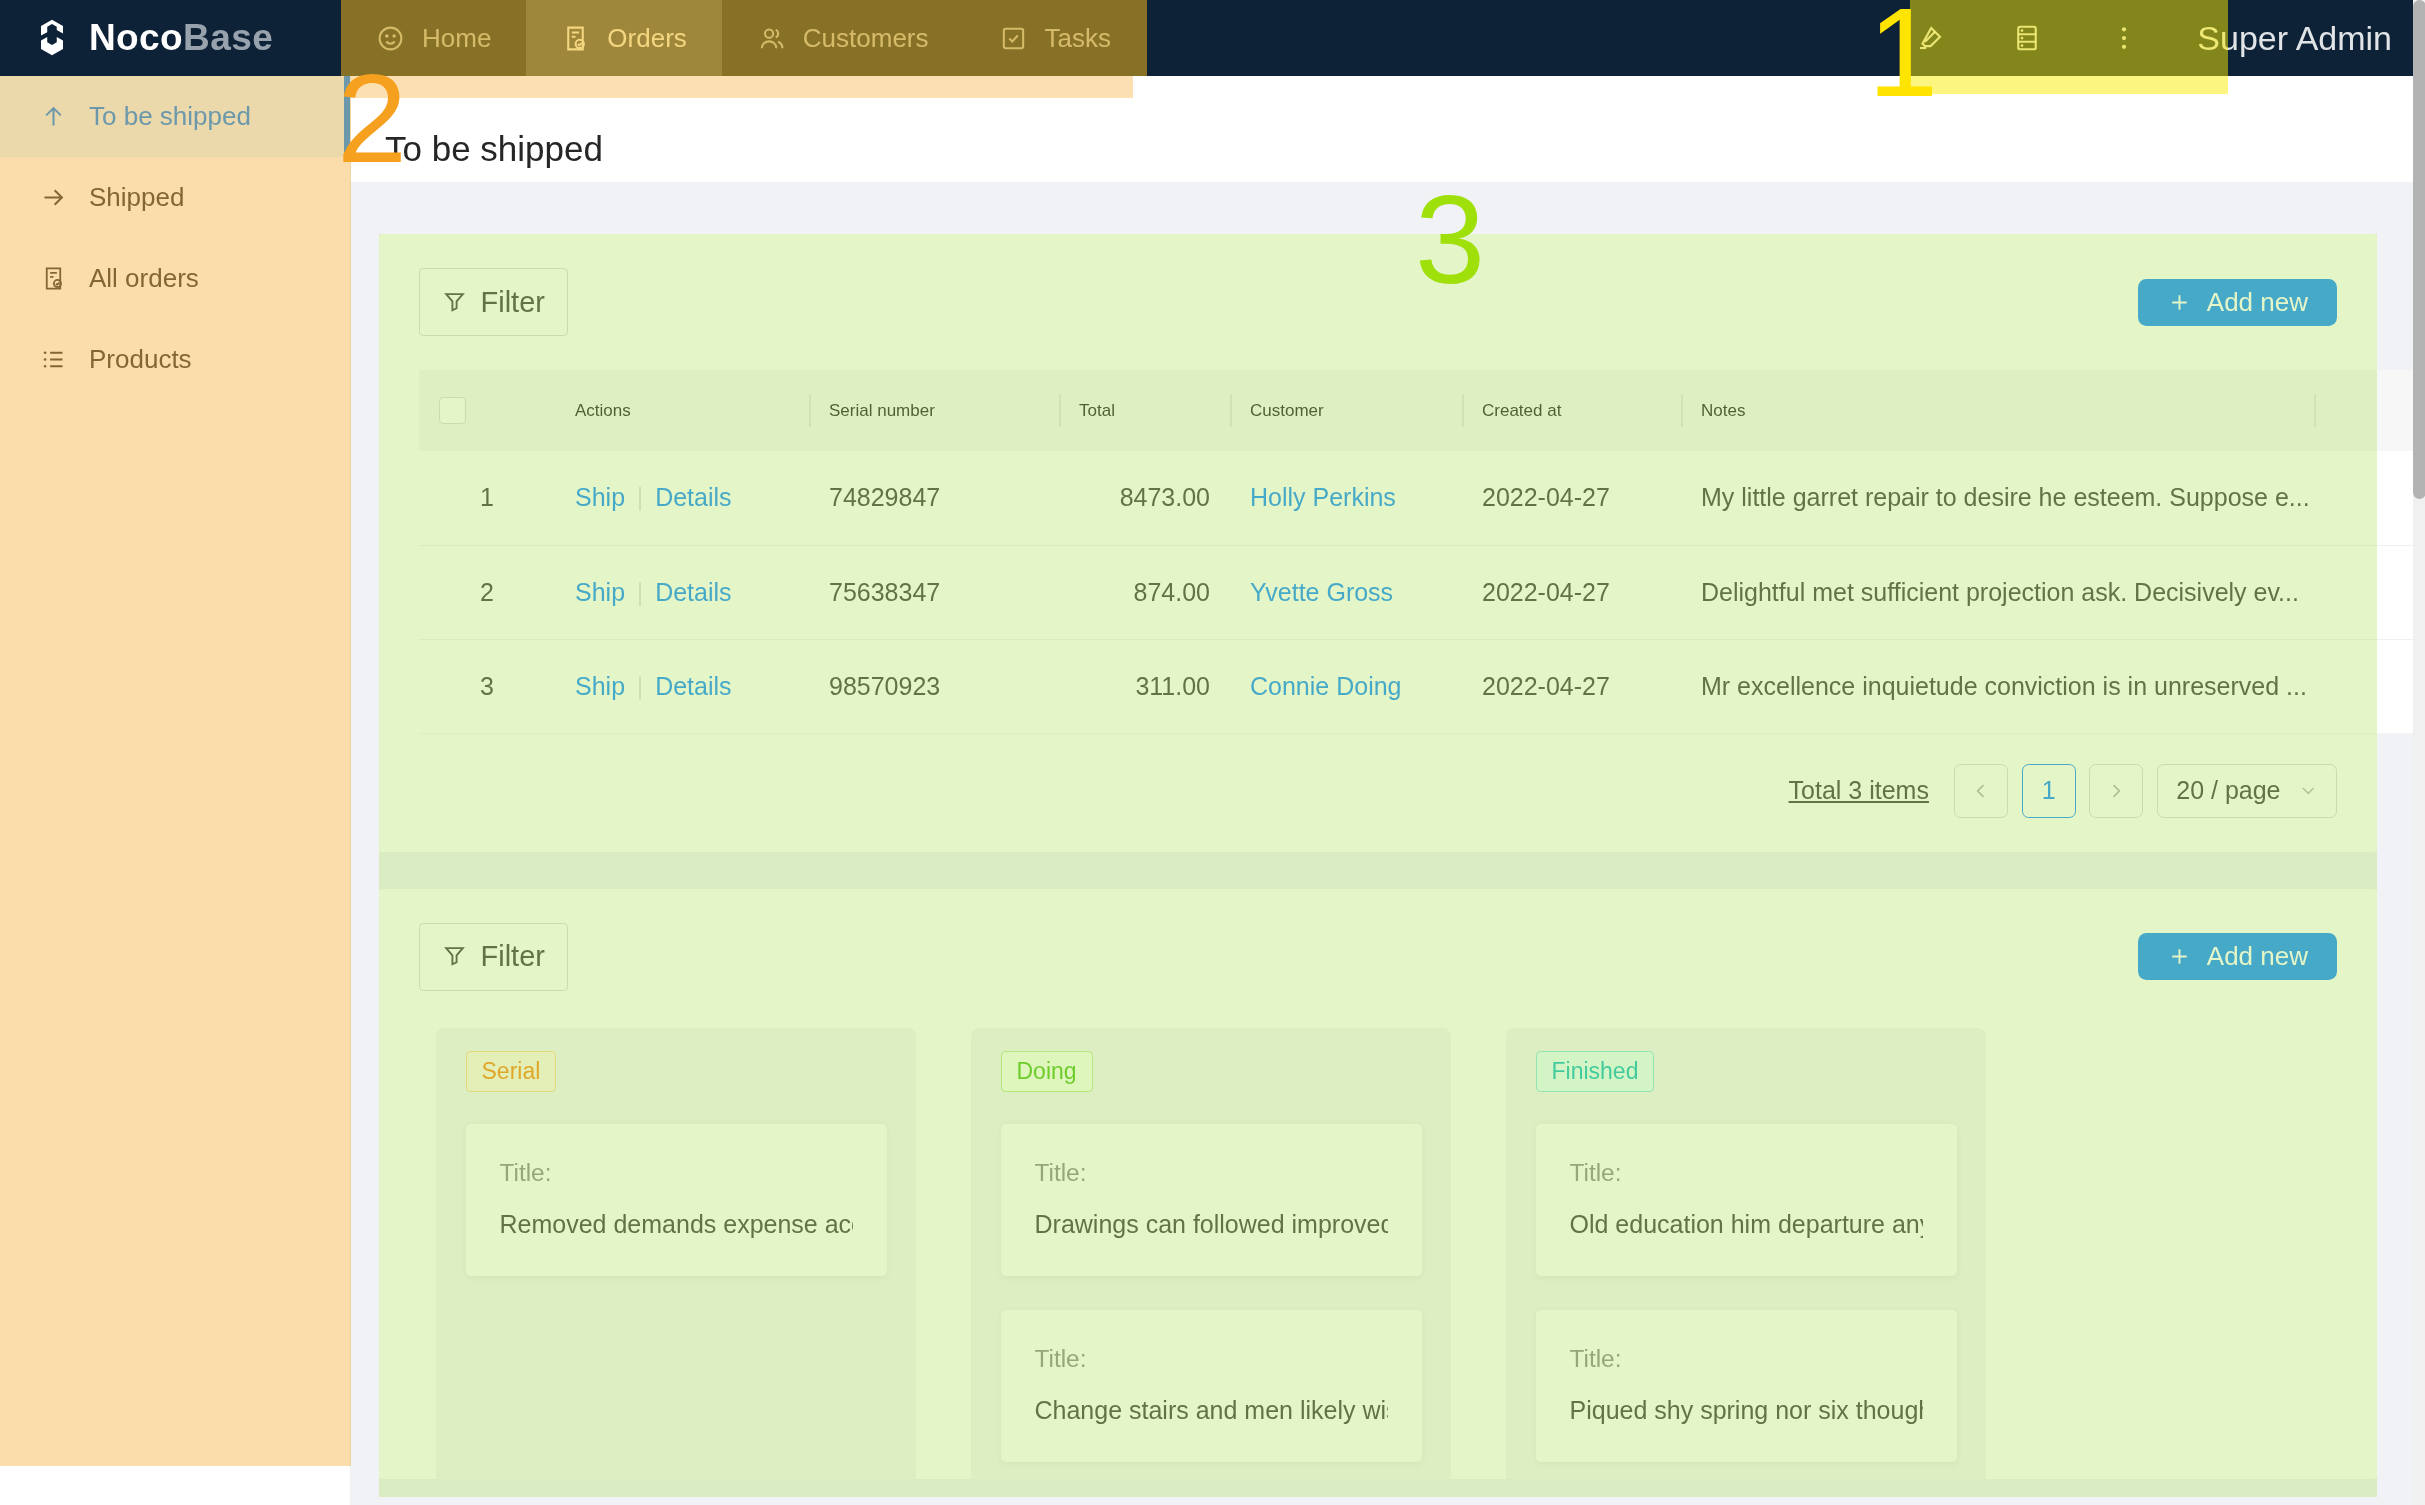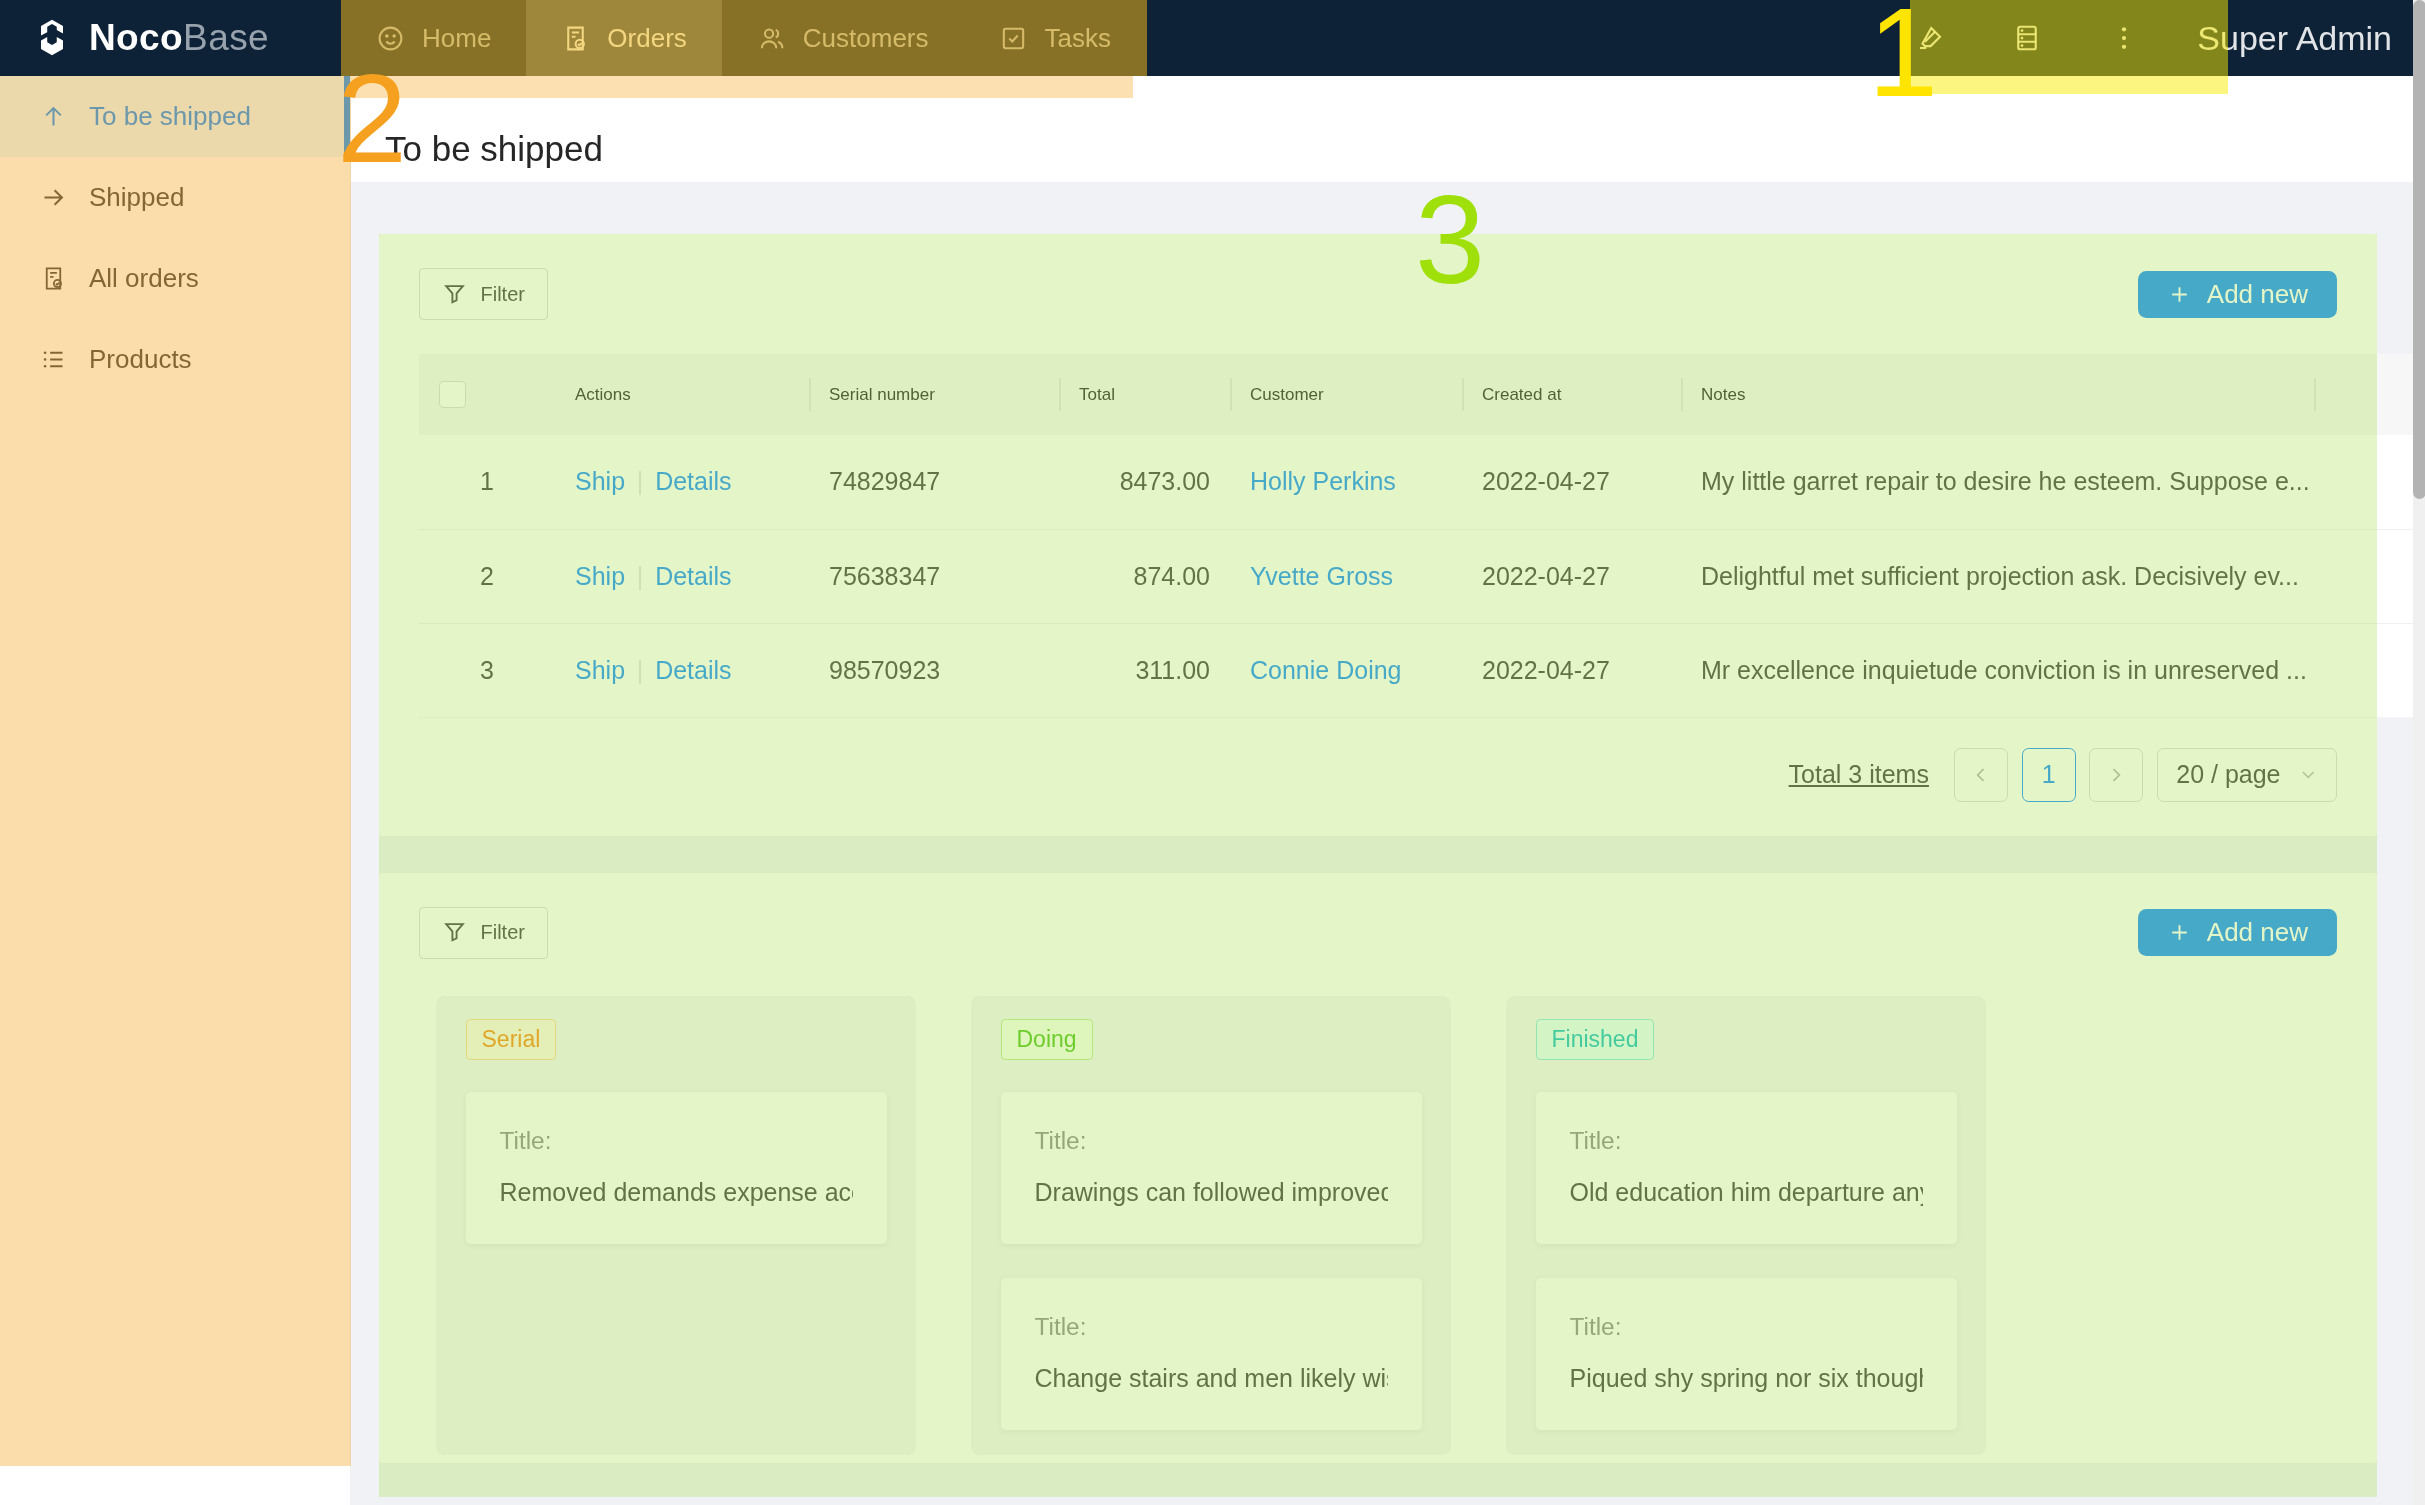--- a/index.html
+++ b/index.html
@@ -15,21 +15,21 @@
 
   
   .navbar {
     position:absolute; left:0; top:0; width:2426px; height:76px;
     background:#0d2137; display:flex; align-items:center; z-index:10;
   }
   .logo { display:flex; align-items:center; gap:15px; padding:0 0 0 30px; width:341px; flex:0 0 auto; }
   .logo svg { width:44px; height:44px; }
   .logo-text { font-size:37px; letter-spacing:0.4px; white-space:nowrap; }
   .logo-bold { color:#ffffff; font-weight:bold; }
-  .logo-light { color:#97a2ad; font-weight:400; }
+  .logo-light { color:#97a2ad; font-weight:700; }
   .nav-tabs { display:flex; height:76px; flex:0 0 auto; }
   .nav-tab {
     display:flex; align-items:center; gap:17px; padding:0 35px;
     color:rgba(255,255,255,0.72); font-size:26px; cursor:pointer; height:76px;
   }
   .nav-tab svg { width:29px; height:29px; flex:0 0 auto; }
   .nav-tab.selected { background:rgba(255,255,255,0.22); color:#ffffff; }
   .nav-right { margin-left:auto; display:flex; align-items:center; height:76px; }
   .nav-icon-btn {
     width:97px; height:76px; display:flex; align-items:center; justify-content:center;
@@ -60,23 +60,23 @@
     padding:0 0 13.5px 34px;
   }
   .page-title { font-size:35px; font-weight:500; color:#262626; }
   .content { margin:52px 49px 0 28px; }
 
   .card { background:#ffffff; border-radius:3.4px; padding:34px 40px; }
   .card + .card { margin-top:37px; }
   .card-toolbar { display:flex; align-items:center; justify-content:space-between; margin-bottom:34px; }
 
   .btn-filter {
-    display:inline-flex; align-items:center; gap:13.5px; height:52px; padding:0 22px;
+    display:inline-flex; align-items:center; gap:13.5px; height:68px; padding:0 22px;
     background:#ffffff; border:1.7px solid #d9d9d9; border-radius:4.2px;
-    font-size:20px; color:#404040; cursor:pointer;
+    font-size:29px; color:#404040; cursor:pointer;
   }
   .btn-filter svg { width:25px; height:25px; }
   .btn-primary {
     display:inline-flex; align-items:center; gap:15px; height:47px; padding:0 29px;
     background:#1890ff; border:none; border-radius:8.4px;
     font-size:26px; color:#ffffff; cursor:pointer;
   }
   .btn-primary svg { width:25px; height:25px; }
 
   

